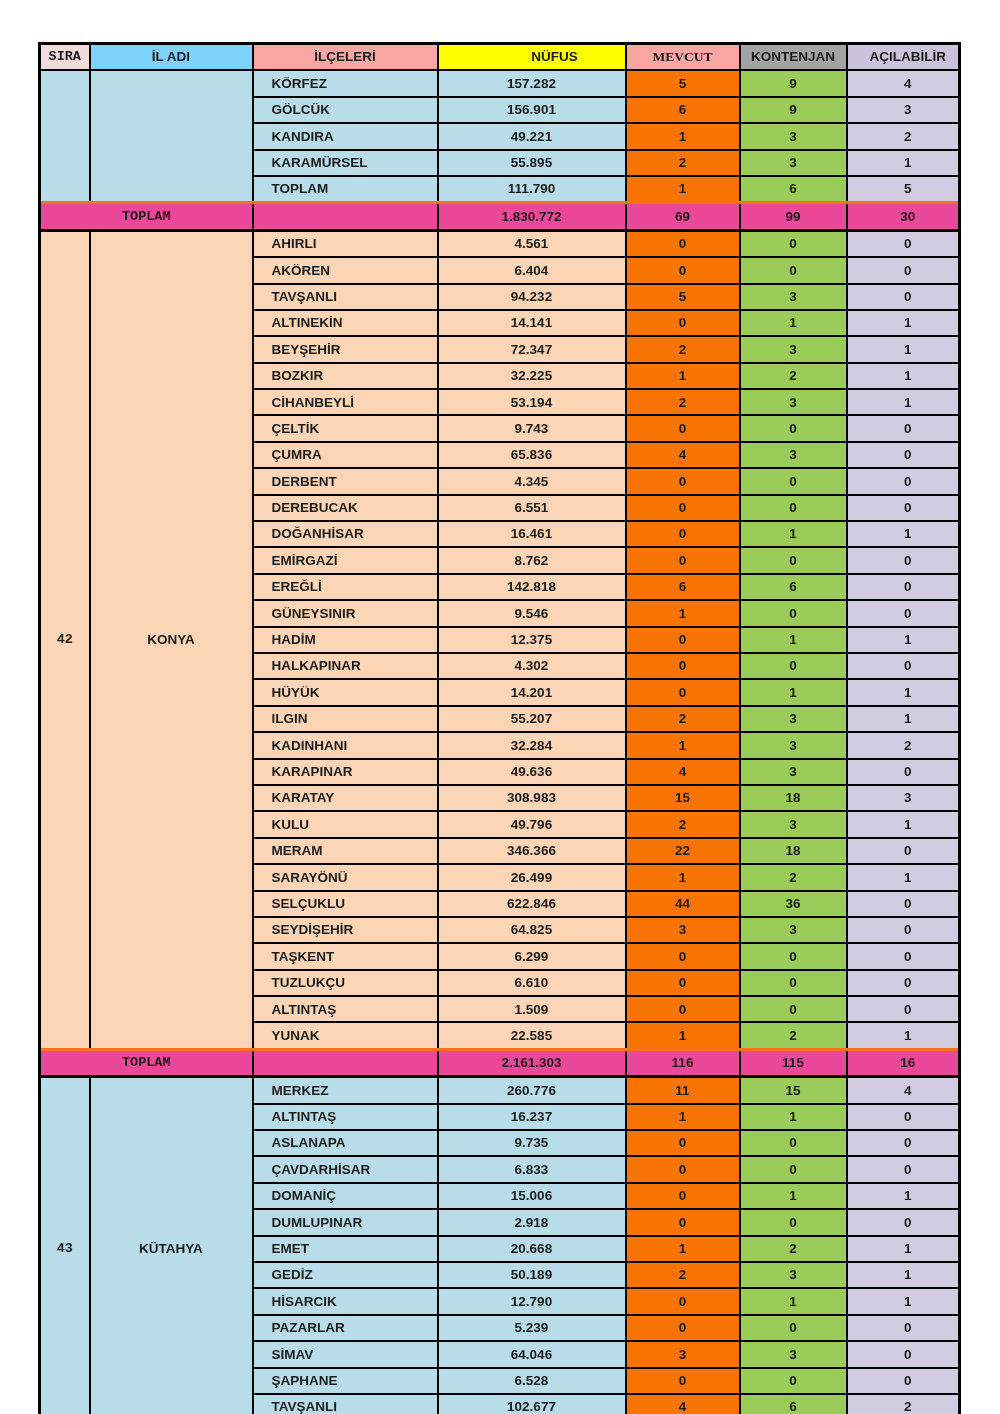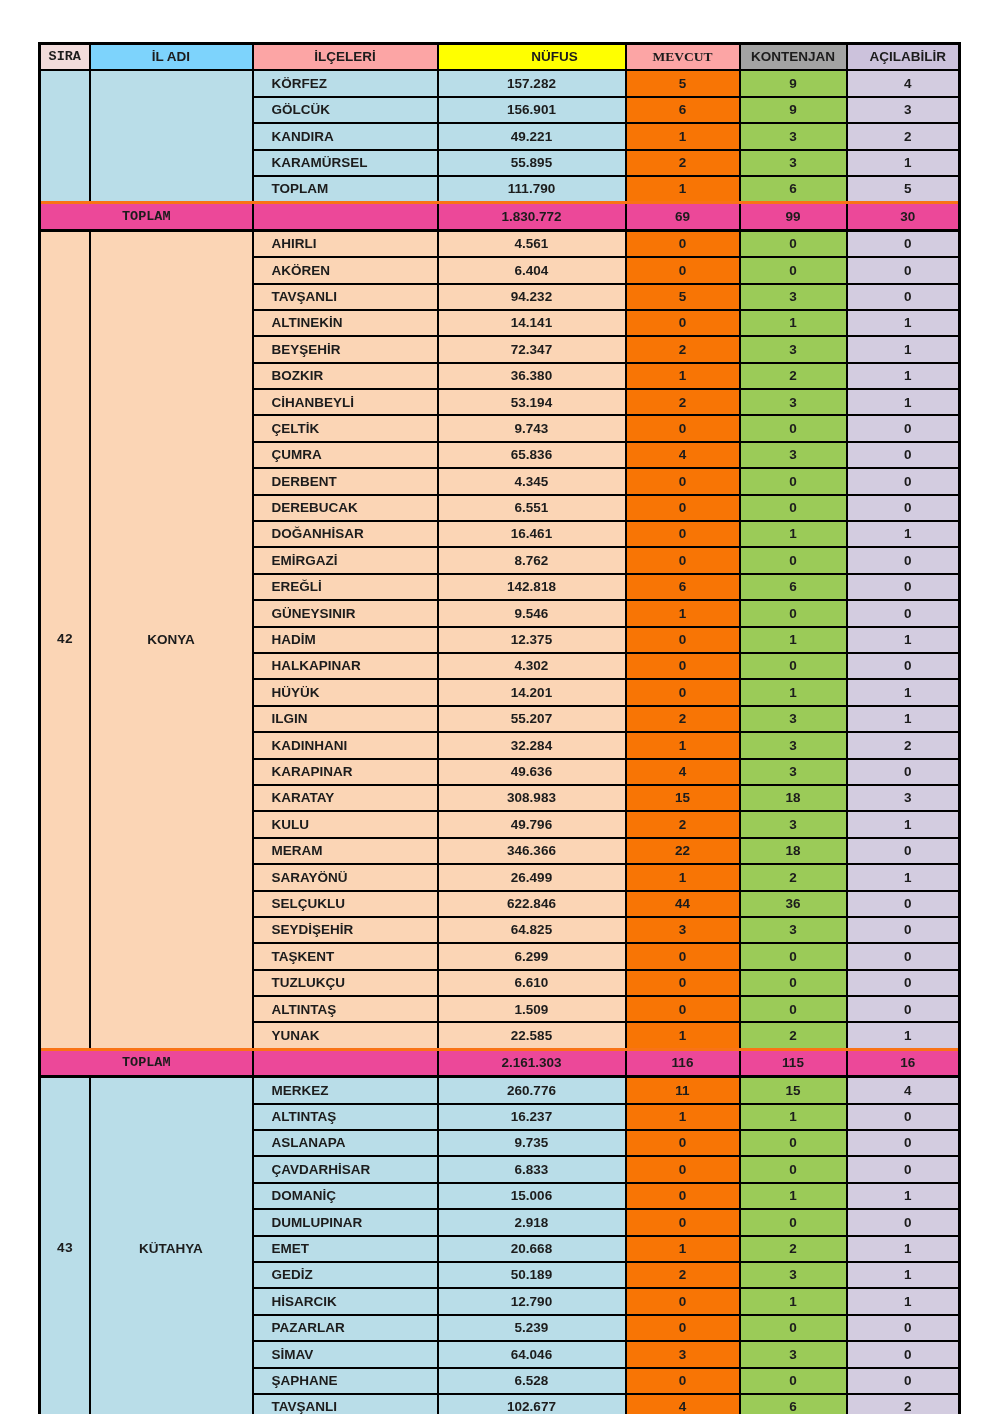--- a/index.html
+++ b/index.html
@@ -151,21 +151,21 @@
         </tr>
         <tr class="data-row theme-peach">
           <td class="c-ilce">BEYŞEHİR</td>
           <td class="c-nufus">72.347</td>
           <td class="c-mevcut">2</td>
           <td class="c-kontenjan">3</td>
           <td class="c-acilabilir edge-r">1</td>
         </tr>
         <tr class="data-row theme-peach">
           <td class="c-ilce">BOZKIR</td>
-          <td class="c-nufus">36.380</td>
+          <td class="c-nufus">32.225</td>
           <td class="c-mevcut">1</td>
           <td class="c-kontenjan">2</td>
           <td class="c-acilabilir edge-r">1</td>
         </tr>
         <tr class="data-row theme-peach">
           <td class="c-ilce">CİHANBEYLİ</td>
           <td class="c-nufus">53.194</td>
           <td class="c-mevcut">2</td>
           <td class="c-kontenjan">3</td>
           <td class="c-acilabilir edge-r">1</td>

